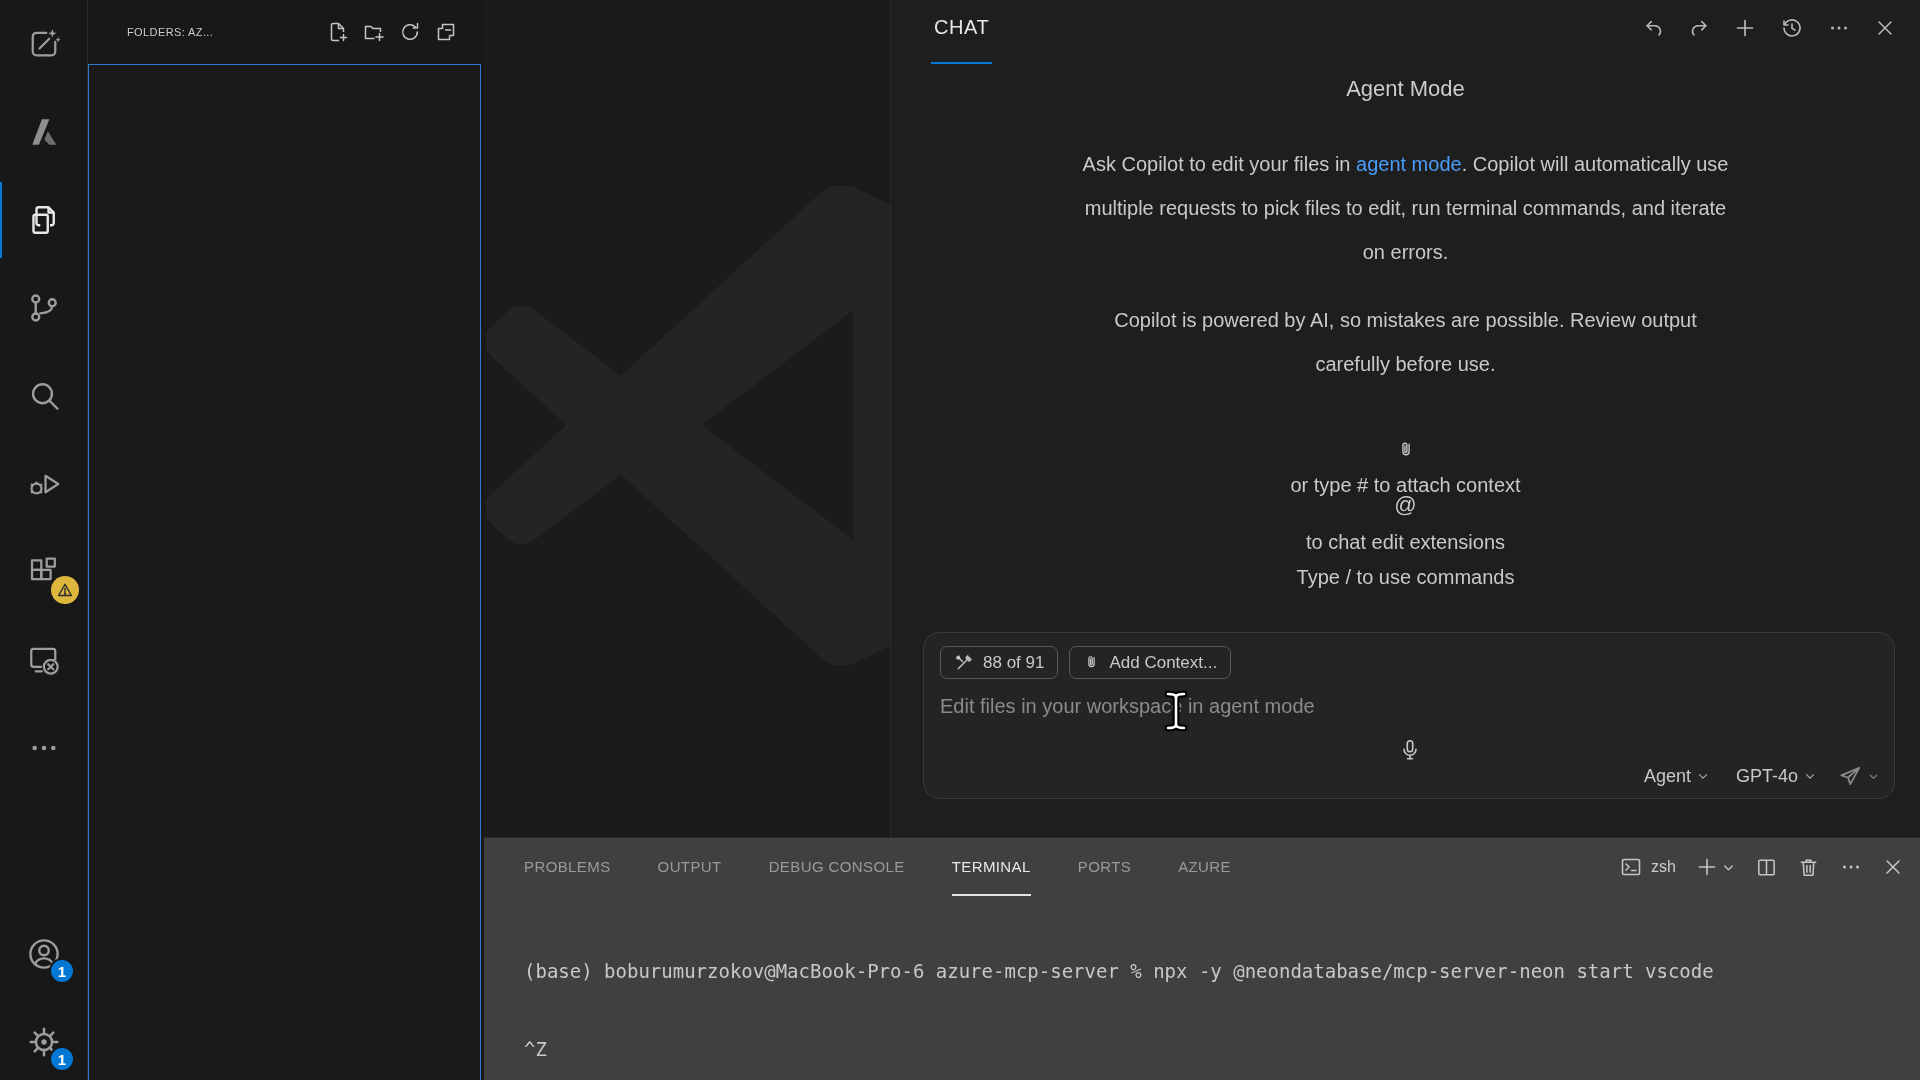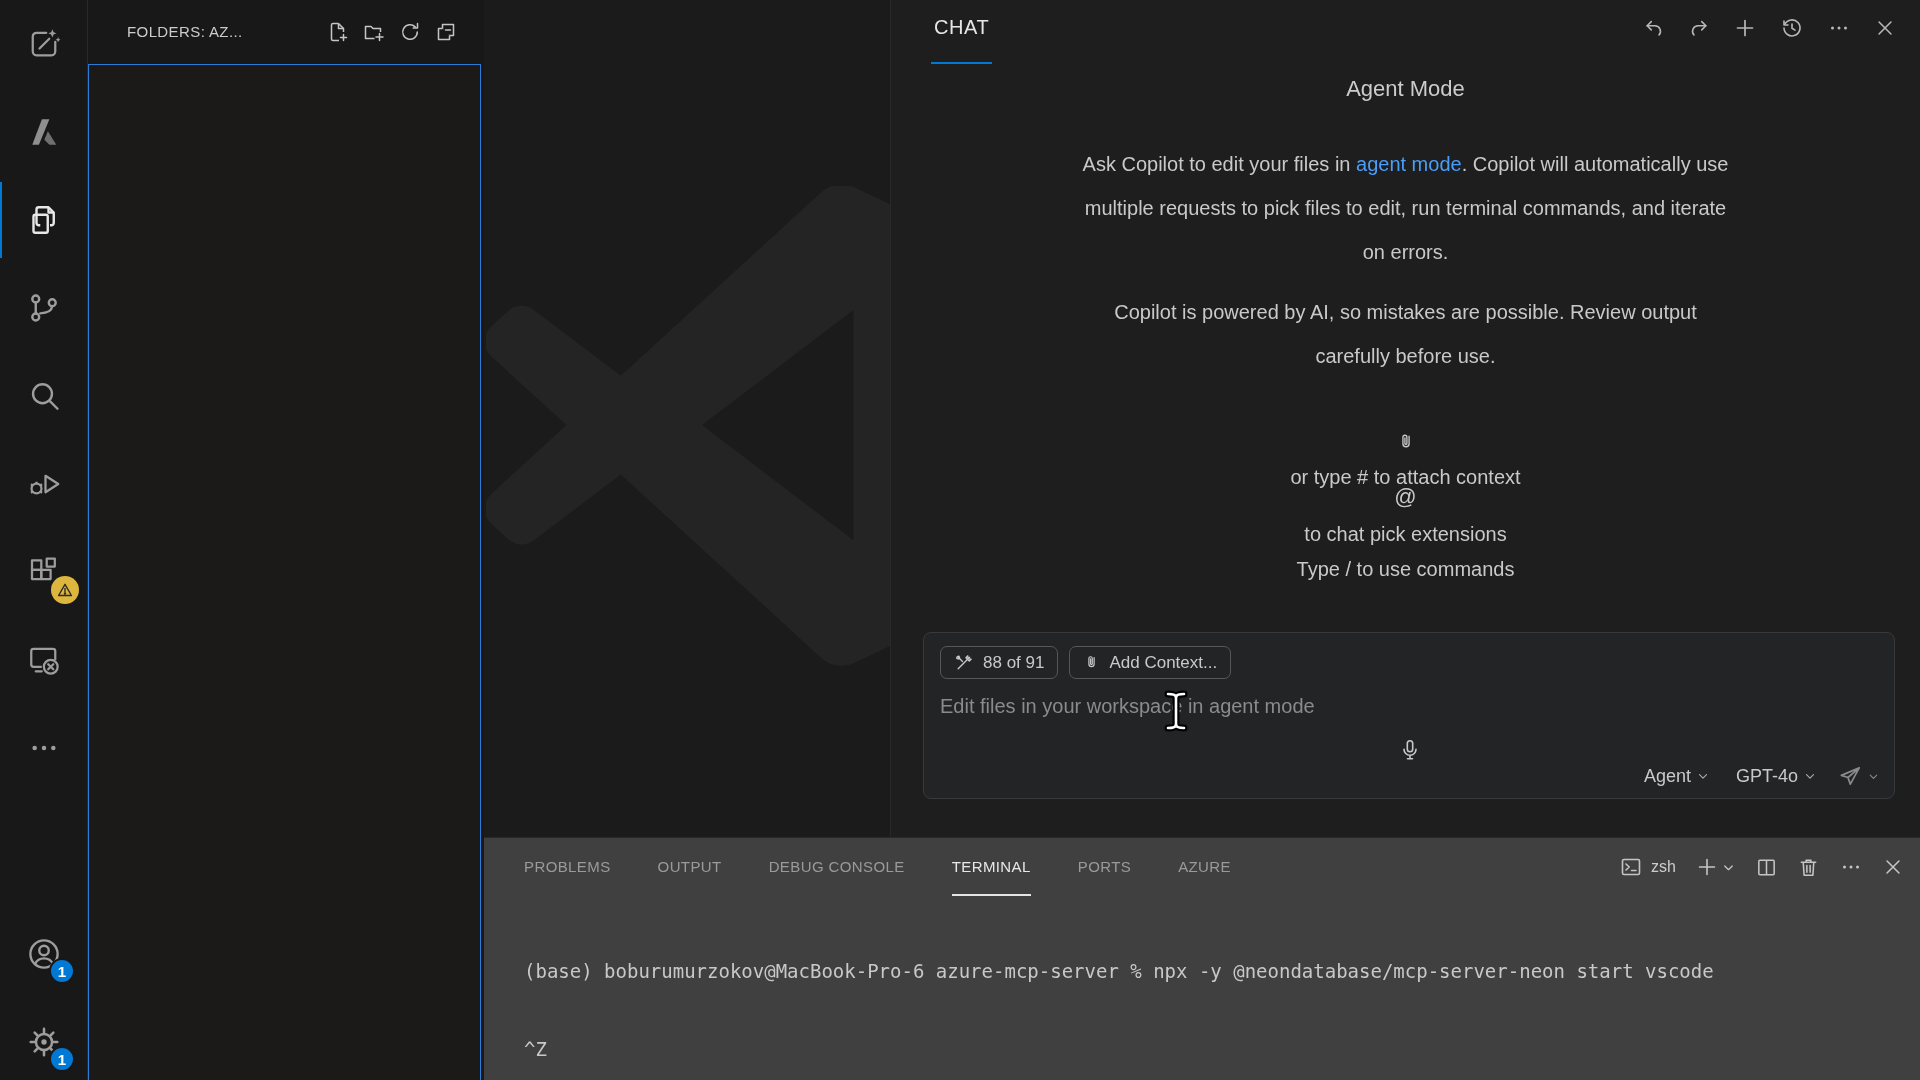--- a/index.html
+++ b/index.html
@@ -18,21 +18,21 @@
   .ab-bottom { position:absolute; bottom:-6px; left:0; width:87px; }
   .num-badge { position:absolute; right:12px; bottom:14px; min-width:26px; height:26px;
     border-radius:13px; background:#0078d4; color:#fff; font-size:15px; font-weight:bold;
     display:flex; align-items:center; justify-content:center; border:2px solid #181818; }
   .warn-badge { position:absolute; right:8px; bottom:12px; width:28px; height:28px;
     border-radius:14px; background:#ddb63d; display:flex; align-items:center; justify-content:center; }
 
   
   .sidebar { position:absolute; left:88px; top:0; width:396px; height:1080px; background:#181818; }
   .sidebar-header { height:63px; display:flex; align-items:center; padding:0 10px 0 39px; }
-  .sidebar-title { color:#cccccc; font-size:15px; letter-spacing:0.4px; flex:1 1 auto;
+  .sidebar-title { color:#cccccc; font-size:11px; letter-spacing:0.4px; flex:1 1 auto;
     white-space:nowrap; overflow:hidden; }
   .sh-actions { display:flex; gap:12px; color:#c5c5c5; margin-right:16px; }
   .sh-actions .icon-btn { width:24px; height:24px; }
   .sidebar-tree { position:absolute; left:0; right:3px; top:64px; bottom:-2px;
     background:#1c1a18; border:1px solid #2b7cd6; }
 
   
   .main { position:absolute; left:484px; top:0; width:406px; height:837px;
     background:#1b1b1b; overflow:hidden; }
   .watermark { position:absolute; left:2px; top:186px; }
@@ -44,28 +44,28 @@
   .chat-tab { font-size:20px; letter-spacing:0.6px; color:#e6e6e6; height:72px;
     display:flex; align-items:center; padding:0 3px; border-bottom:2px solid #0078d4; }
   .chat-actions { margin-left:auto; display:flex; gap:23px; align-items:center; color:#b8b8b8; }
   .icon-btn { cursor:pointer; }
   .chat-body { position:absolute; left:0; right:0; top:56px; bottom:216px;
     overflow:hidden; text-align:center; color:#cccccc; }
   .chat-title { font-size:38px; font-weight:600; color:#eaeaea; margin-top:-18px; letter-spacing:0.3px; }
   .chat-subtitle { font-size:22px; color:#cccccc; margin-top:20px; }
   .chat-p { width:660px; margin:0 auto; font-size:20px; line-height:44px; color:#c9c9c9; }
   .p1 { margin-top:40px; }
-  .p2 { margin-top:16px; width:600px; }
+  .p2 { margin-top:24px; width:600px; }
   .chat-link { color:#4a9df8; cursor:pointer; }
   .hints { margin-top:54px; }
   .hint-row { display:flex; align-items:center; justify-content:center; gap:13px;
     font-size:20px; color:#c9c9c9; height:55px;flex-direction:column; }
   .hint-at { font-size:22px; color:#c9c9c9; }
   .chat-input { position:absolute; left:32px; right:25px; bottom:38px; height:167px;
-    background:#232425; border:1px solid #39393b; border-radius:8px; padding:13px 16px; }
+    background:#232425; border:1px solid #39393b; border-radius:16px; padding:13px 16px; }
   .pill-row { display:flex; gap:11px; }
   .pill { display:inline-flex; align-items:center; gap:9px; height:33px; padding:0 13px;
     border:1px solid #575757; border-radius:7px; color:#c9c9c9; font-size:17px; background:transparent; }
   .chat-placeholder { margin-top:16px; text-align:left; font-size:20px; color:#8b8b8b; }
   .input-bottom { position:absolute; left:16px; right:14px; bottom:9px; display:flex;
     align-items:center; color:#c9c9c9;flex-direction:column; }
   .picker { display:flex; align-items:center; gap:5px; font-size:18px; color:#c9c9c9; margin-left:26px; }
   .send-group { display:flex; align-items:center; gap:4px; margin-left:20px; color:#8a8a8a; }
 
   
@@ -299,21 +299,21 @@
       <div class="hint-row">
         <span>
           <svg width="20" height="22" viewBox="0 0 24 24" fill="none" stroke="#c9c9c9" stroke-width="1.6" stroke-linecap="round">
             <path d="M15.7 5v9a3.7 3.7 0 0 1-7.4 0V6.3a2.4 2.4 0 0 1 4.8 0v7.4a1.2 1.2 0 0 1-2.4 0V7"></path>
           </svg>
         </span>
         <span>or type # to attach context</span>
       </div>
       <div class="hint-row">
         <span class="hint-at">@</span>
-        <span>to chat pick extensions</span>
+        <span>to chat edit extensions</span>
       </div>
       <div class="hint-row">
         <span>Type / to use commands</span>
       </div>
     </div>
   </div>
 
   <div class="chat-input">
     <div class="pill-row">
       <span class="pill">

